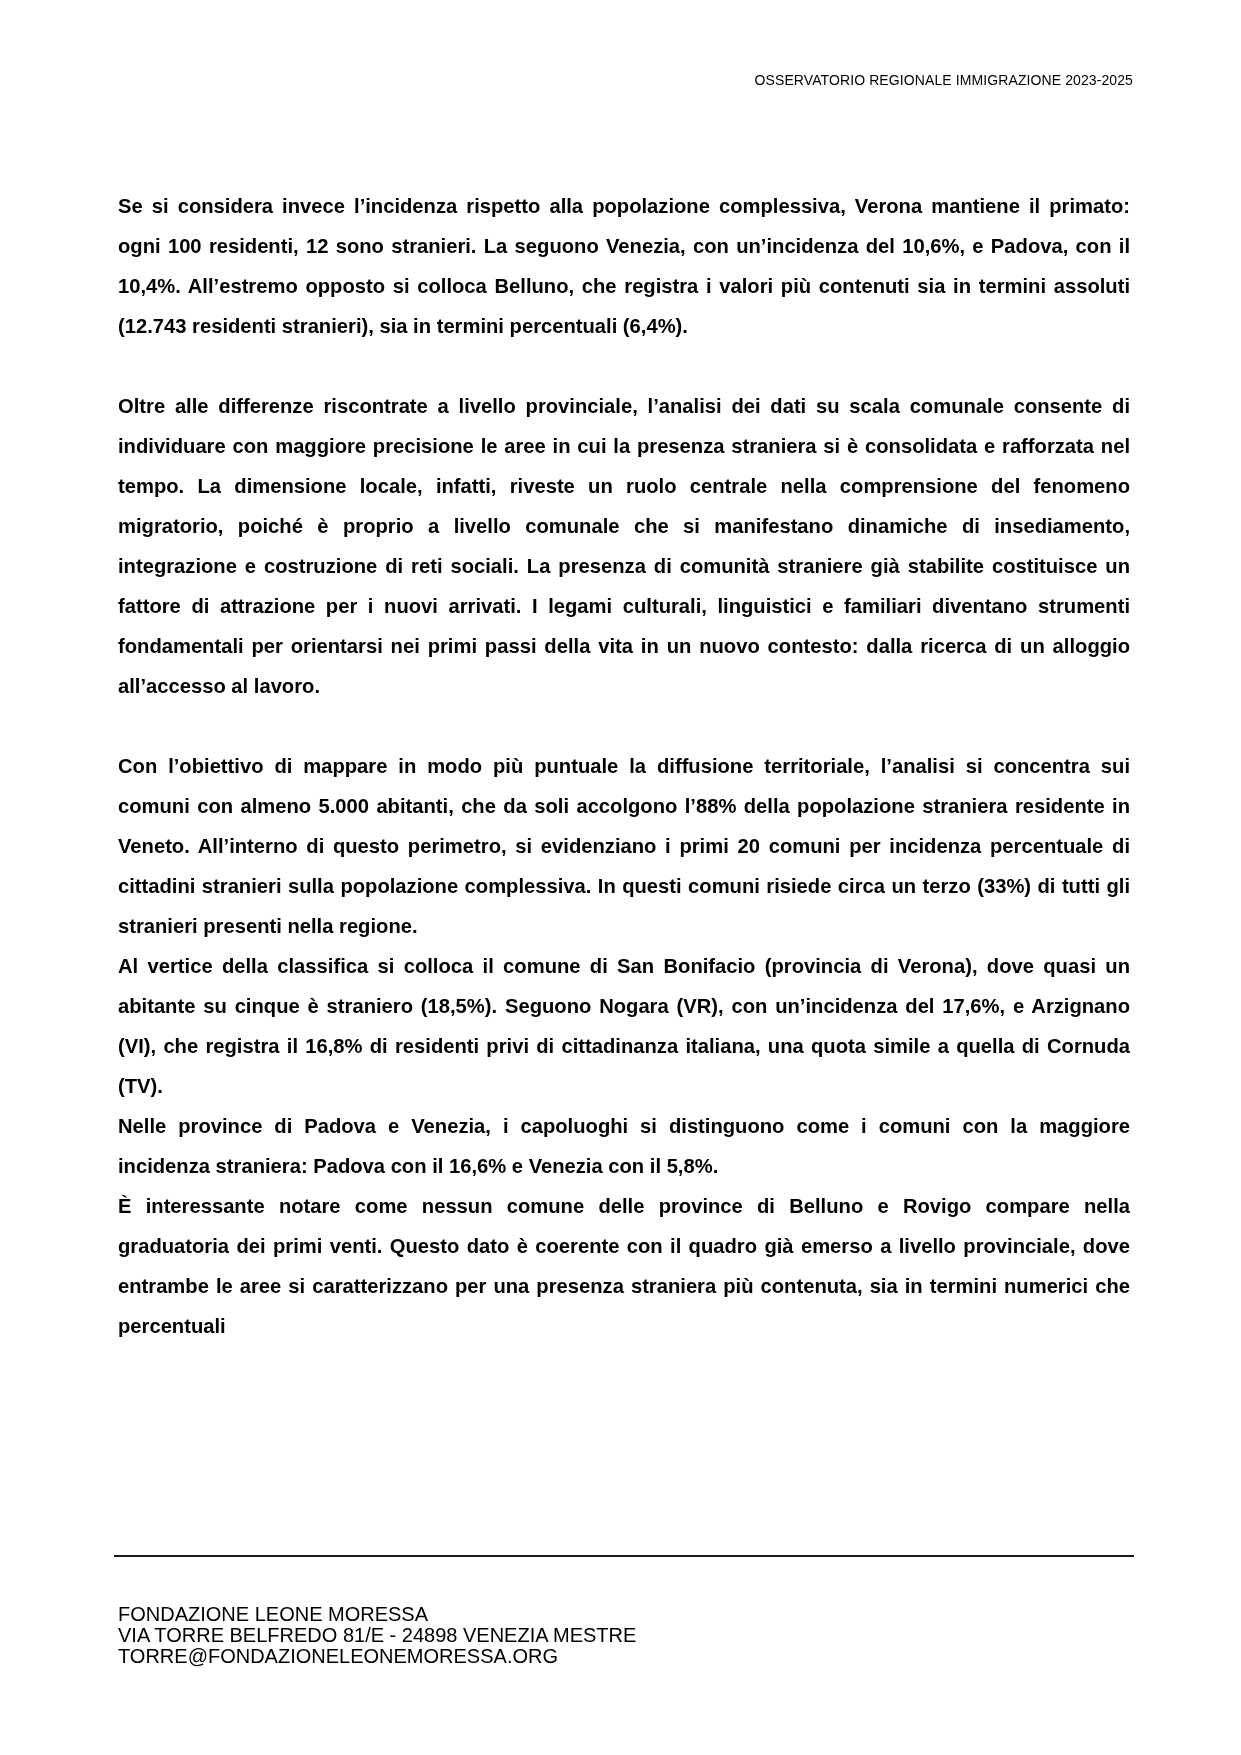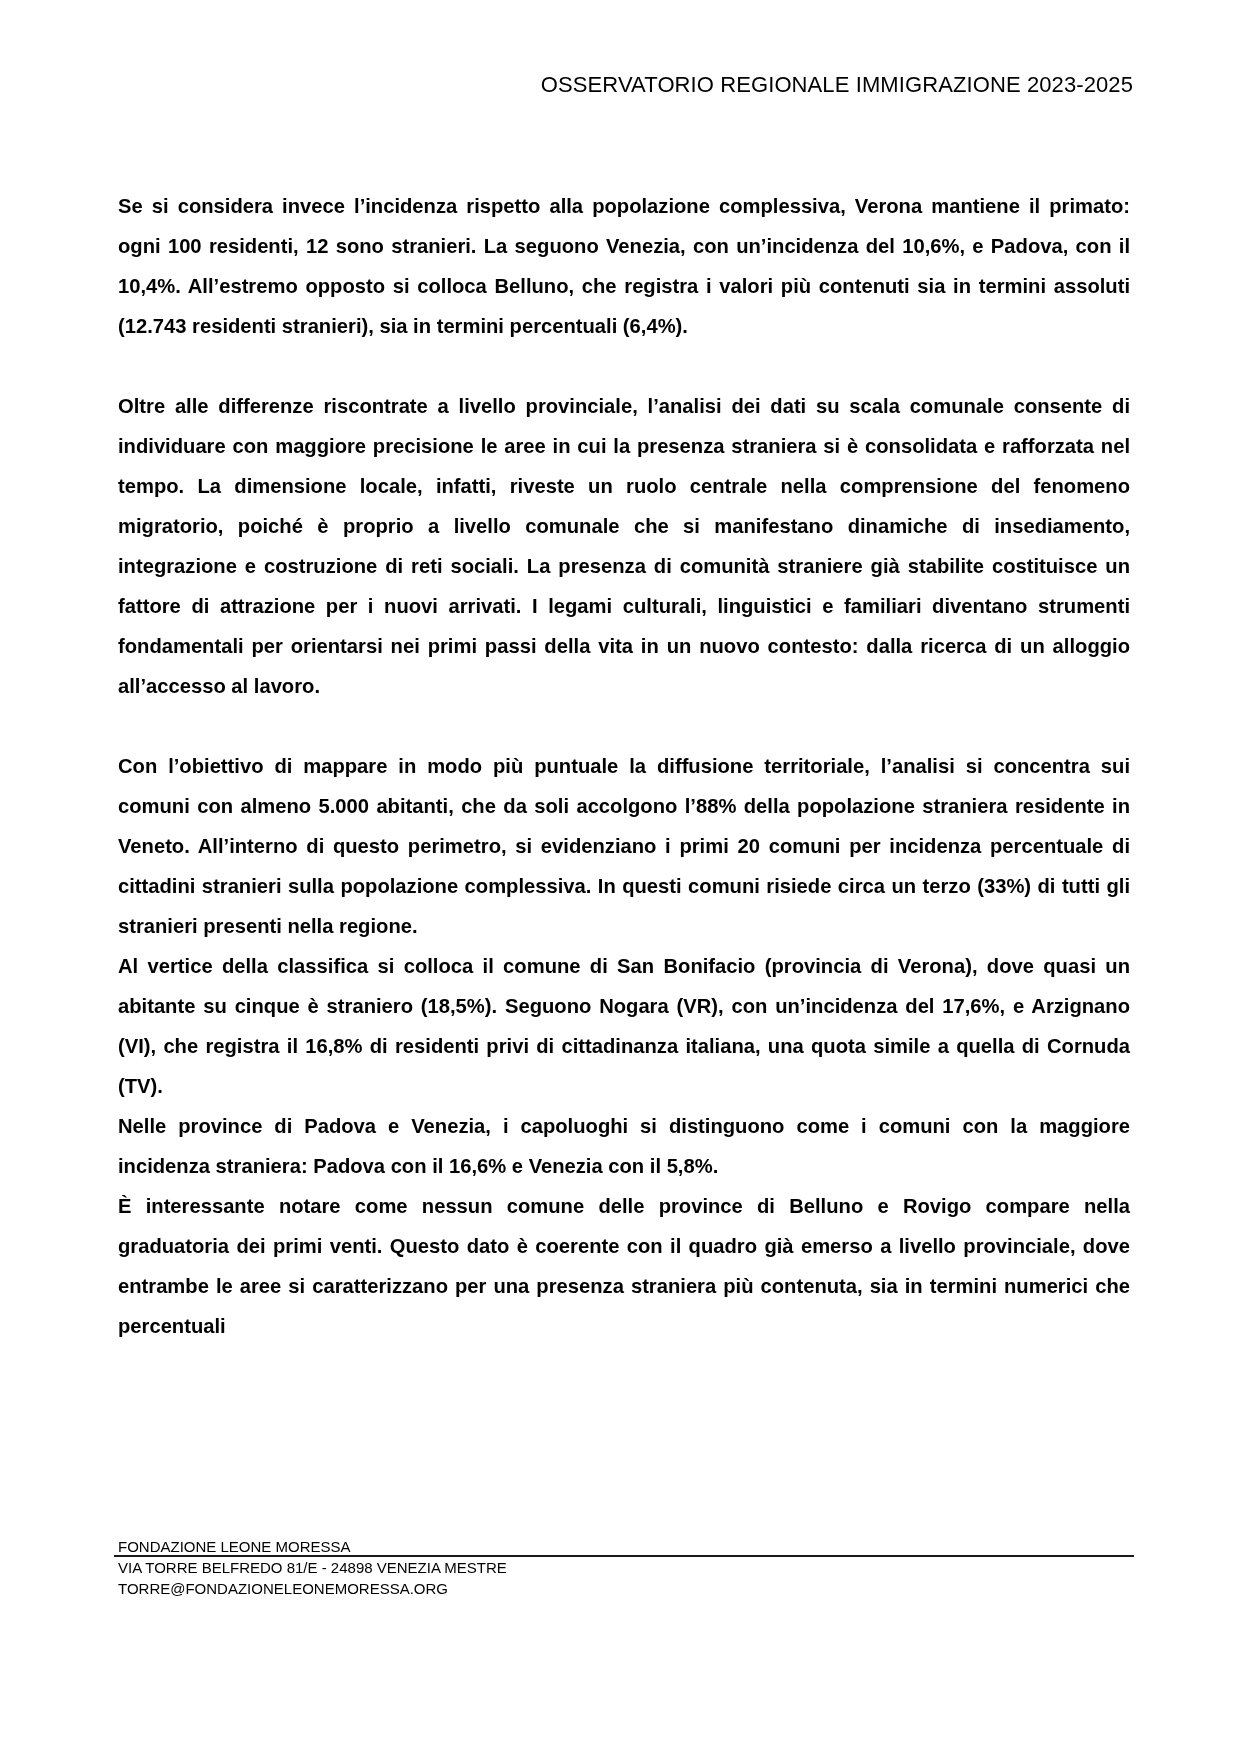--- a/index.html
+++ b/index.html
@@ -8,21 +8,21 @@
       height: 1755px;
       position: relative;
       font-family: "Liberation Sans", sans-serif;
       color: #000000;
       overflow: hidden;
     }
     .header {
       position: absolute;
       top: 72px;
       right: 108px;
-      font-size: 22px;
+      font-size: 14px;
       letter-spacing: 0.1px;
     }
     .main {
       position: absolute;
       left: 118px;
       top: 186px;
       width: 1012px;
       font-size: 20.2px;
       line-height: 40px;
       text-align: justify;
@@ -33,22 +33,22 @@
       position: absolute;
       left: 114px;
       top: 1555px;
       width: 1020px;
       height: 0;
       border-top: 2px solid #1a1a1a;
     }
     .footer {
       position: absolute;
       left: 118px;
-      top: 1536px;
-      font-size: 15px;
+      top: 1604px;
+      font-size: 20px;
       line-height: 21px;
     }
     .footer div { white-space: nowrap; }
   </style>
 </head>
 <body>
 
 <div class="header">
   <span>OSSERVATORIO REGIONALE IMMIGRAZIONE 2023-2025</span>
 </div>

